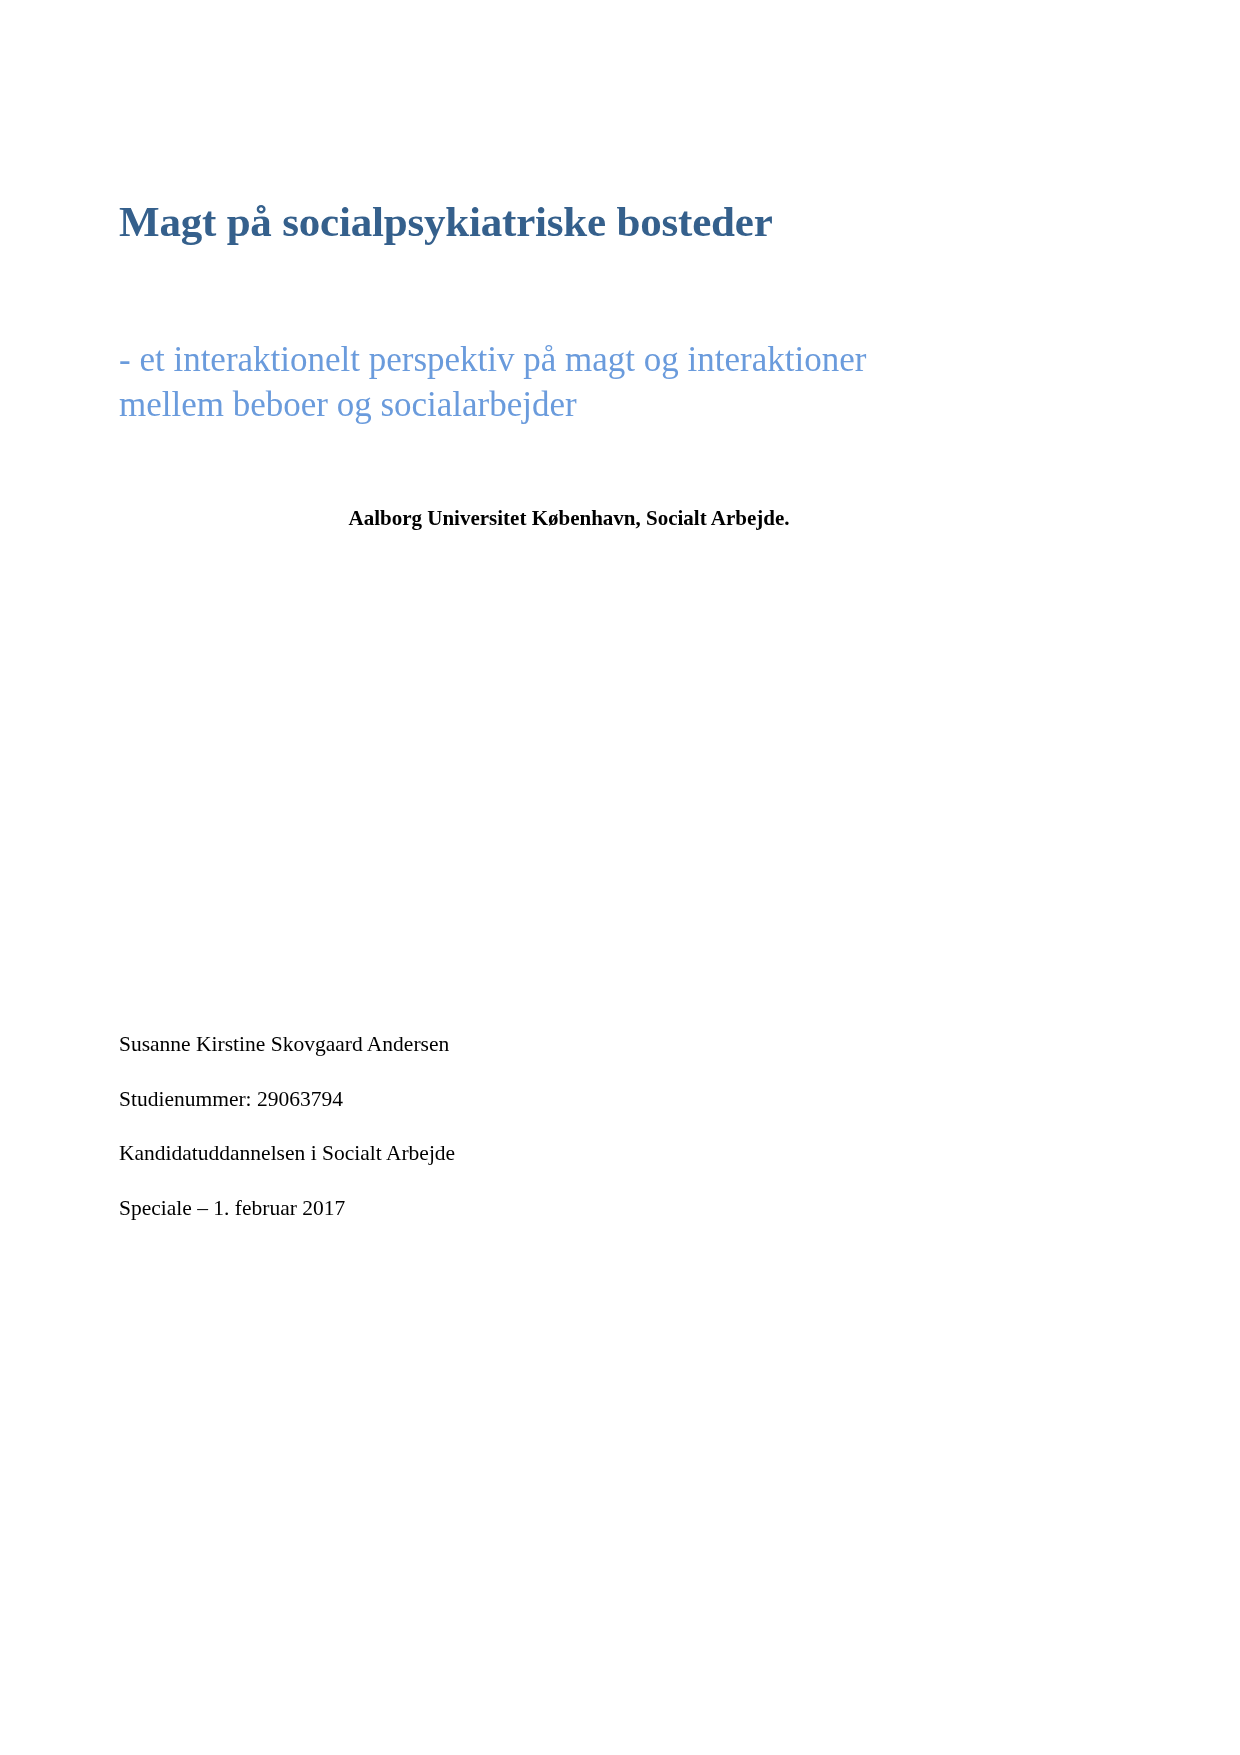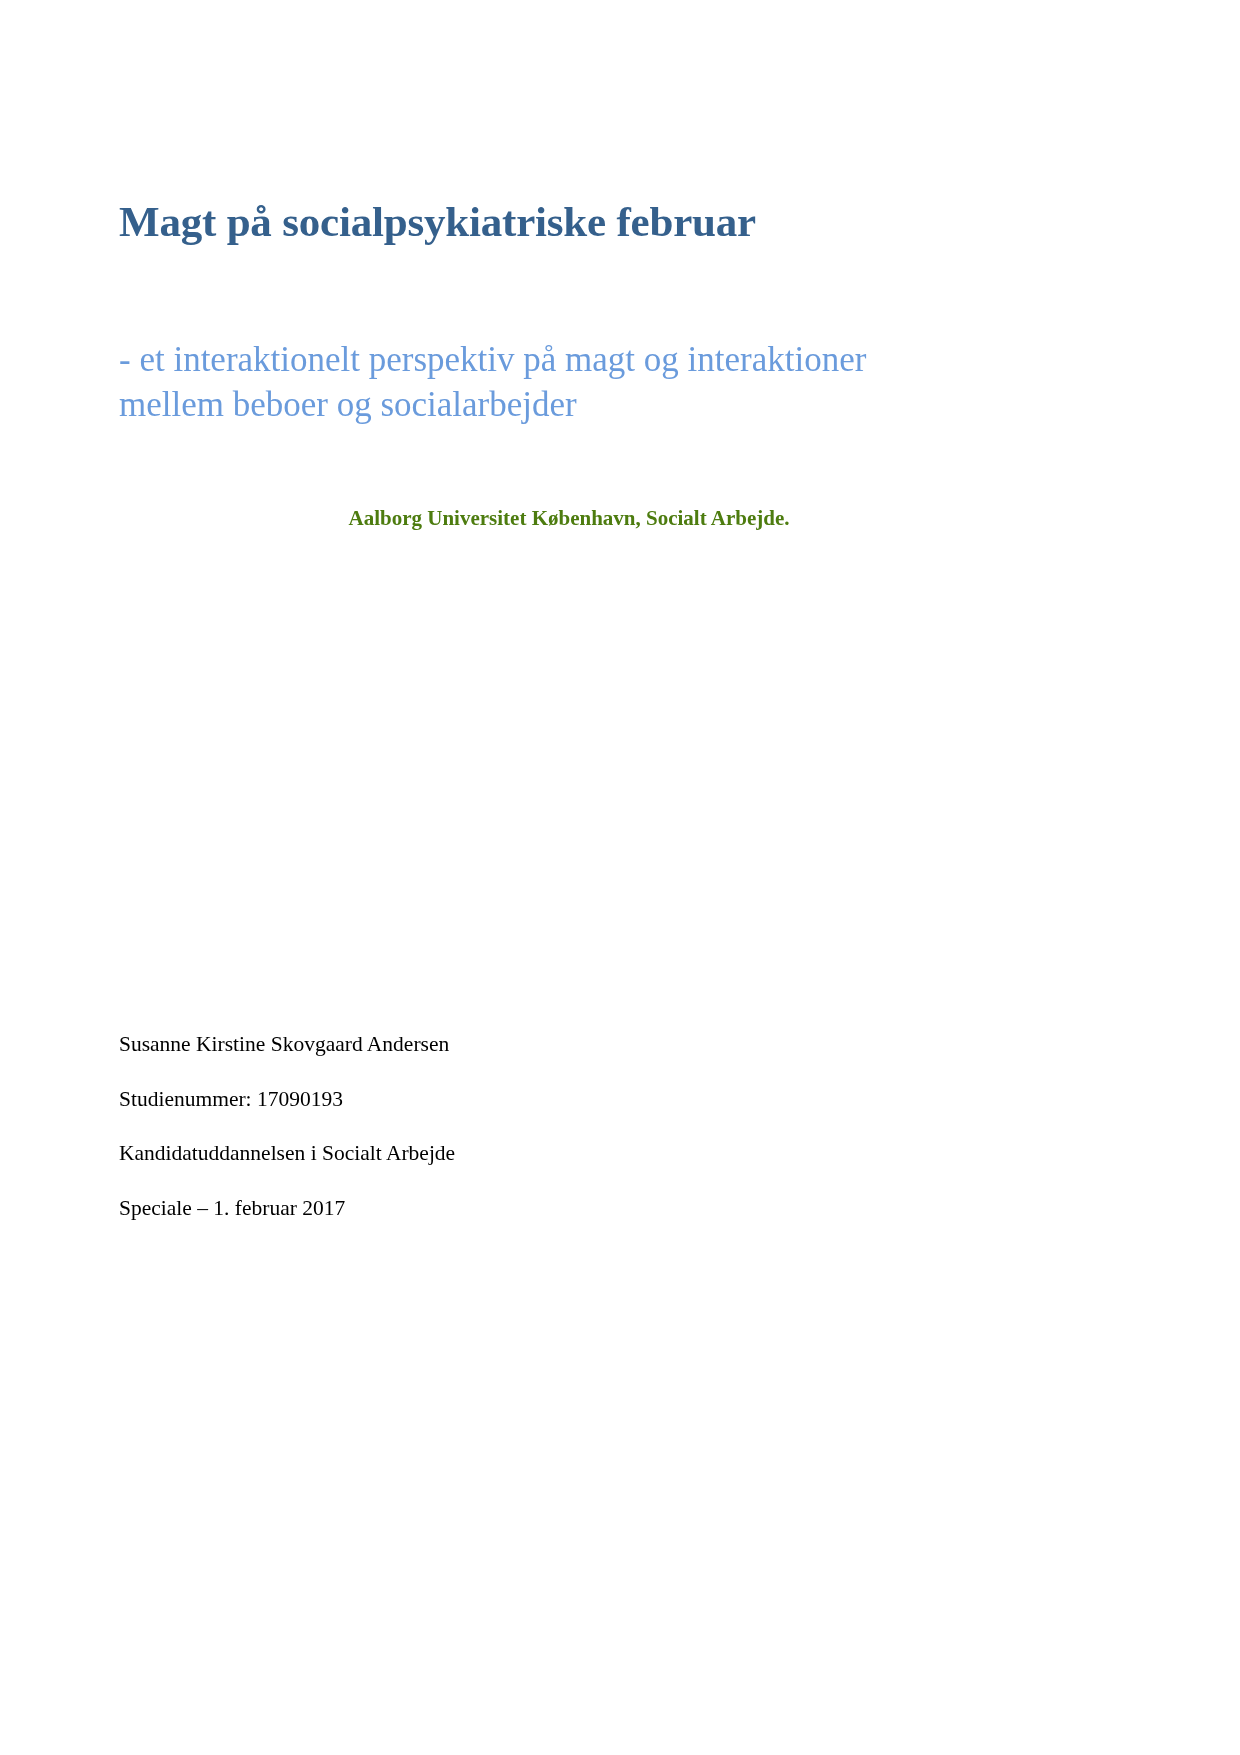--- a/index.html
+++ b/index.html
@@ -57,21 +57,21 @@
   .institution {
     position: absolute;
     left: 0;
     top: 503px;
     width: 900px;
     text-align: center;
     font-family: "Liberation Serif", "DejaVu Serif", serif;
     font-weight: bold;
     font-size: 21px;
     line-height: 30px;
-    color: #4d7c0f;
+    color: #000000;
     margin: 0;
   }
   
   .meta-block {
     position: absolute;
     left: 0;
     top: 1032px;
     width: 800px;
   }
   .meta-line {
@@ -85,27 +85,27 @@
   .meta-line.author {
     font-weight: normal;
   }
 </style>
 </head>
 <body>
 
 <div class="page">
   <div class="content">
 
-    <h1 class="doc-title">Magt på socialpsykiatriske februar</h1>
+    <h1 class="doc-title">Magt på socialpsykiatriske bosteder</h1>
 
     <p class="doc-subtitle">- et interaktionelt perspektiv på magt og interaktioner mellem beboer og socialarbejder</p>
 
     <p class="institution">Aalborg Universitet København, Socialt Arbejde.</p>
 
     <div class="meta-block">
       <p class="meta-line author">Susanne Kirstine Skovgaard Andersen</p>
-      <p class="meta-line">Studienummer: 17090193</p>
+      <p class="meta-line">Studienummer: 29063794</p>
       <p class="meta-line">Kandidatuddannelsen i Socialt Arbejde</p>
       <p class="meta-line">Speciale – 1. februar 2017</p>
     </div>
 
   </div>
 </div>
 
 </body></html>

